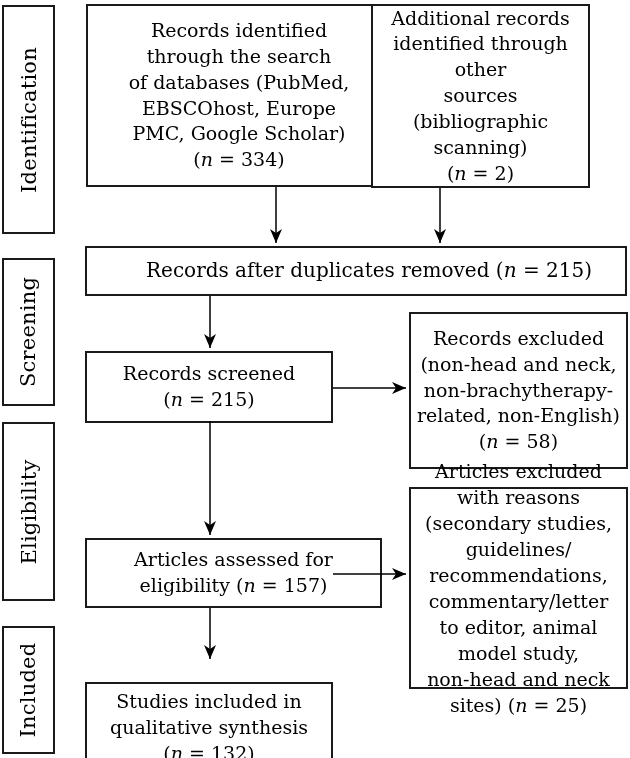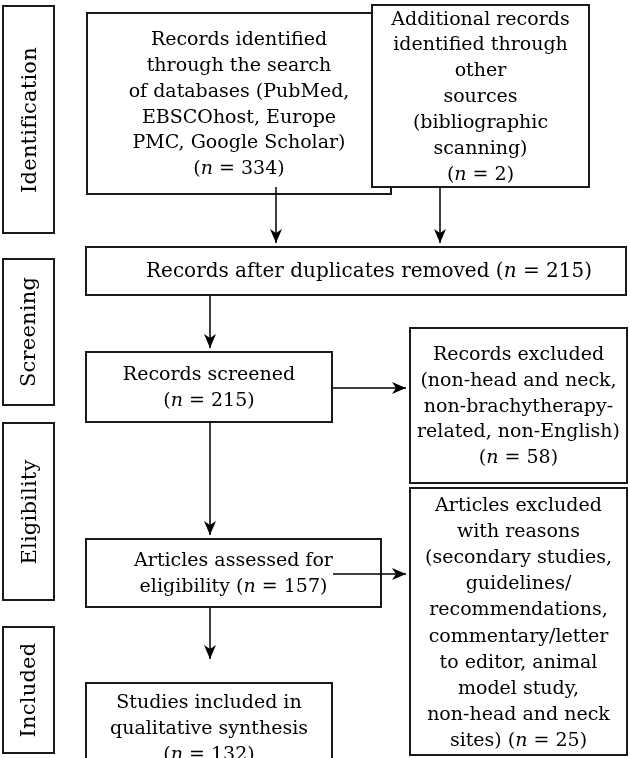--- a/index.html
+++ b/index.html
@@ -64,45 +64,45 @@
   <div class="stage-box" style="left:2px; top:258px; width:53px; height:148px;">
     <span>Screening</span>
   </div>
   <div class="stage-box" style="left:2px; top:422px; width:53px; height:179px;">
     <span>Eligibility</span>
   </div>
   <div class="stage-box" style="left:2px; top:626px; width:53px; height:128px;">
     <span>Included</span>
   </div>
 
-  <div class="flow-box" style="left:86px; top:12px; width:306px; height:183px;text-align:center;">
+  <div class="flow-box" style="left:86px; top:4px; width:306px; height:183px;text-align:center;">
       <div>Records identified<br>through the search<br>of databases (PubMed,<br>EBSCOhost, Europe<br>PMC, Google Scholar)<br>(<i>n</i> = 334)</div>
     </div>
 
   <div class="flow-box" style="left:371px; top:4px; width:219px; height:184px;">
       <div>Additional records<br>identified through other<br>sources (bibliographic<br>scanning)<br>(<i>n</i> = 2)</div>
     </div>
 
   <div class="flow-box box-wide" style="left:85px; top:246px; width:542px; height:50px;padding-left:30px;">
       <div>Records after duplicates removed (<i>n</i> = 215)</div>
     </div>
 
   <div class="flow-box" style="left:85px; top:351px; width:248px; height:72px;">
       <div>Records screened<br>(<i>n</i> = 215)</div>
     </div>
 
-  <div class="flow-box" style="left:409px; top:312px; width:219px; height:157px;margin-top:15px;">
+  <div class="flow-box" style="left:409px; top:312px; width:219px; height:157px;">
       <div>Records excluded<br>(non-head and neck,<br>non-brachytherapy-<br>related, non-English)<br>(<i>n</i> = 58)</div>
     </div>
 
   <div class="flow-box" style="left:85px; top:538px; width:297px; height:70px;">
       <div>Articles assessed for<br>eligibility (<i>n</i> = 157)</div>
     </div>
 
-  <div class="flow-box" style="left:409px; top:487px; width:219px; height:269px; line-height:1.37; padding:1px 2px;">
+  <div class="flow-box" style="left:409px; top:487px; width:219px; height:202px; line-height:1.37; padding:1px 2px;">
       <div>Articles excluded<br>with reasons<br>(secondary studies,<br>guidelines/<br>recommendations,<br>commentary/letter<br>to editor, animal<br>model study,<br>non-head and neck<br>sites) (<i>n</i> = 25)</div>
     </div>
 
   <div class="flow-box" style="left:85px; top:682px; width:248px; height:92px;">
       <div>Studies included in<br>qualitative synthesis<br>(<i>n</i> = 132)</div>
     </div>
 
   <svg class="arrows" viewBox="0 0 630 758">
     <defs>
       <marker id="ah" markerUnits="userSpaceOnUse" markerWidth="15" markerHeight="13" refX="14" refY="6" orient="auto">

